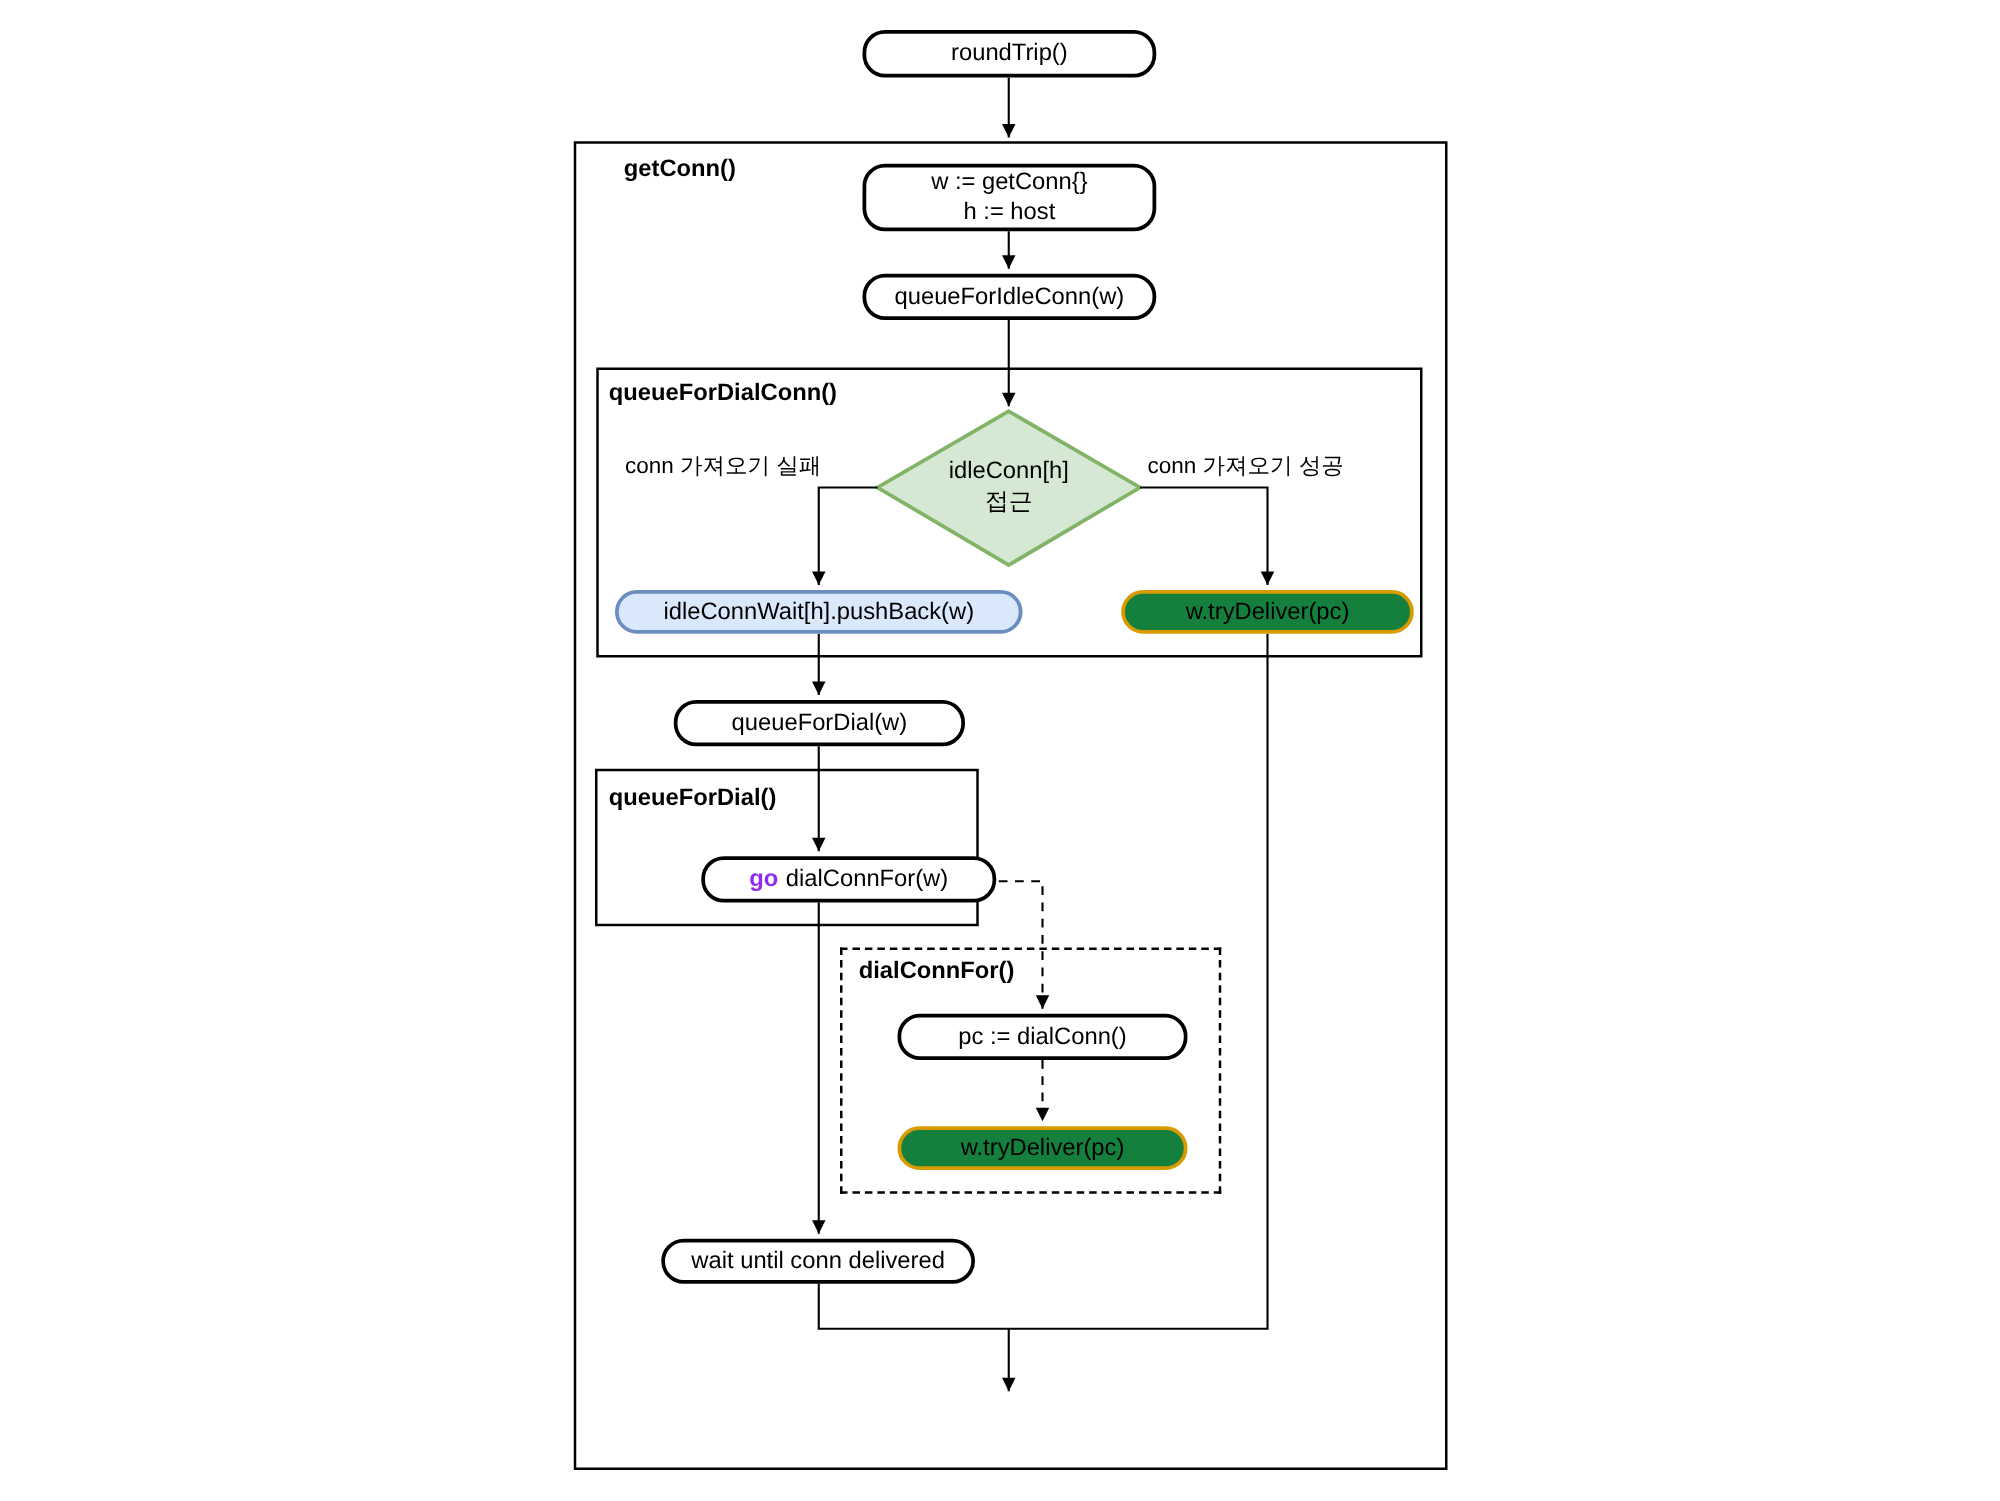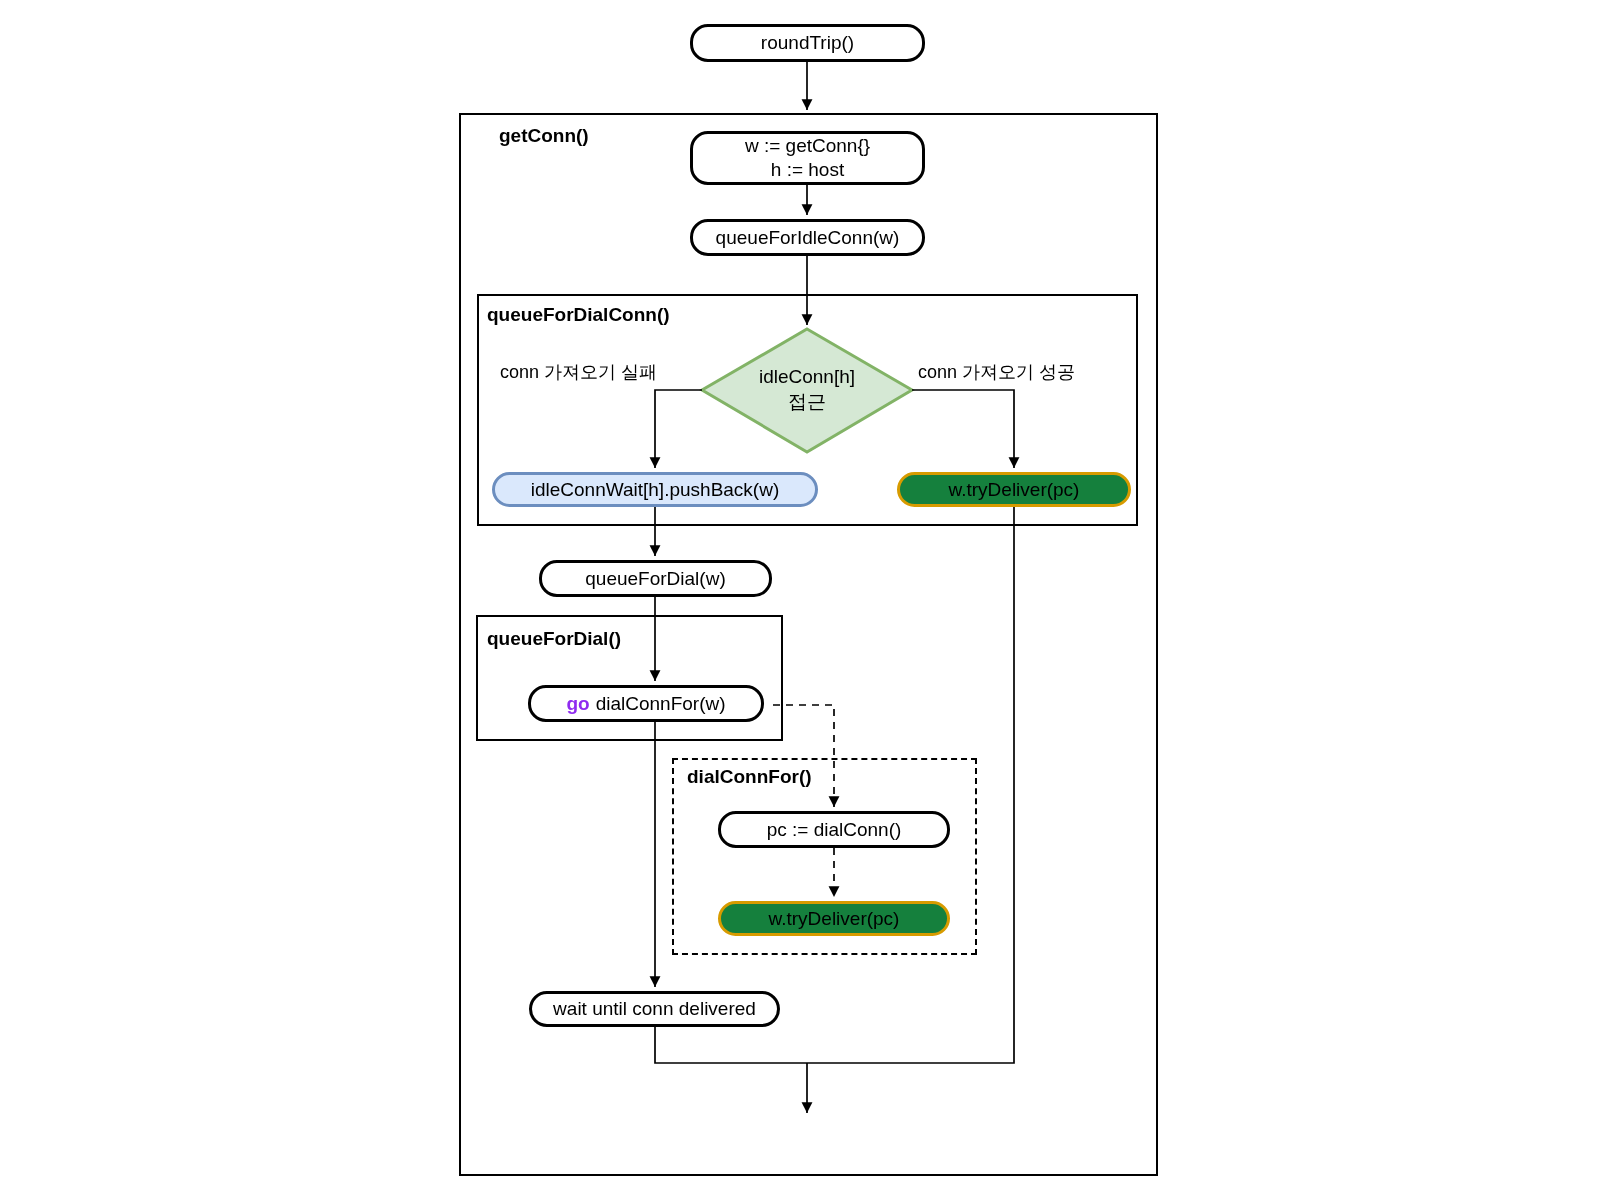--- a/index.html
+++ b/index.html
@@ -127,21 +127,21 @@
   </div>
 
   <div class="node orange" style="left:897px; top:472px; width:234px; height:35px;">
     <span>w.tryDeliver(pc)</span>
   </div>
 
   <div class="node" style="left:539px; top:560px; width:233px; height:37px;">
     <span>queueForDial(w)</span>
   </div>
 
-  <div class="node" style="left:528px; top:685px; width:236px; height:37px; flex-direction:row;">
+  <div class="node" style="left:561px; top:685px; width:236px; height:37px; flex-direction:row;">
     <span class="go-kw">go</span>
     <span class="go-rest">dialConnFor(w)</span>
   </div>
 
   <div class="node" style="left:718px; top:811px; width:232px; height:37px;">
     <span>pc := dialConn()</span>
   </div>
 
   <div class="node orange" style="left:718px; top:901px; width:232px; height:35px;">
     <span>w.tryDeliver(pc)</span>

